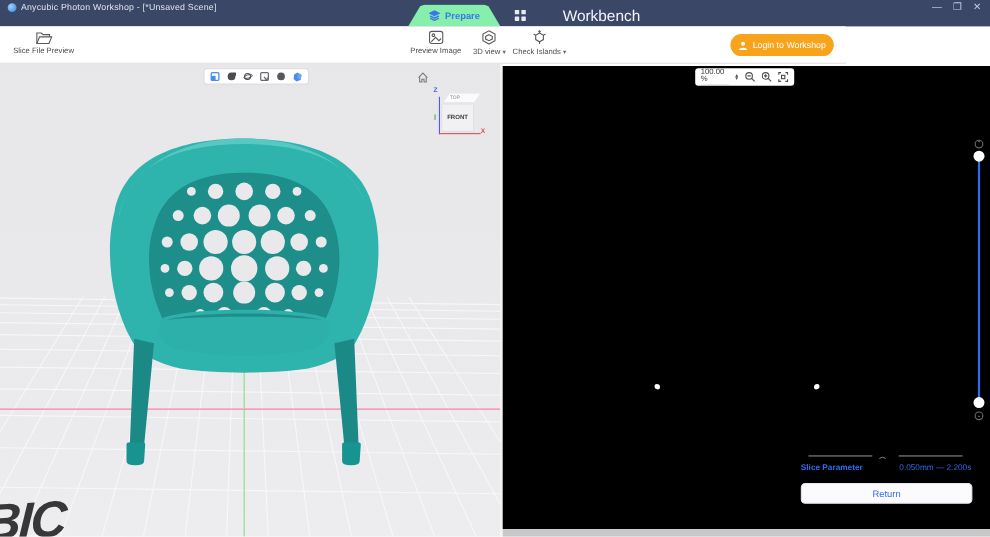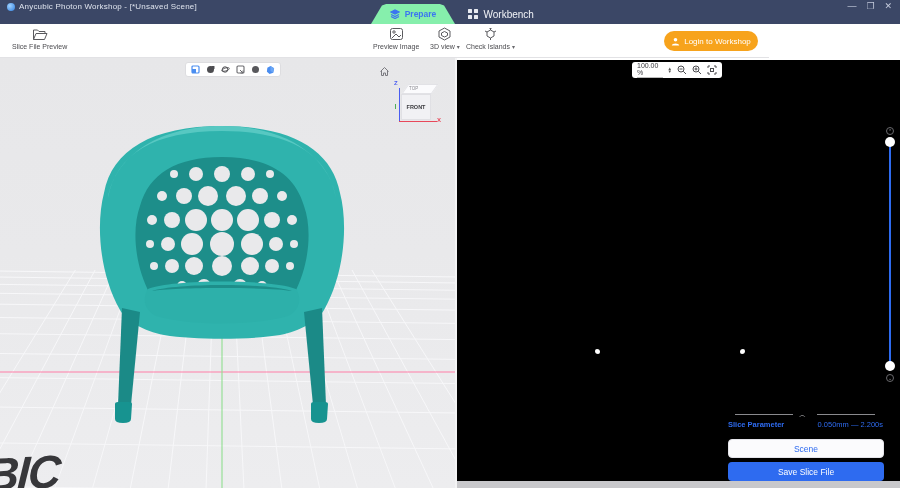--- a/index.html
+++ b/index.html
@@ -15,21 +15,21 @@
   .menu-file { left:8px; top:12px; font-size:8px; color:#dfe4ee; padding:1px 4px;margin-top:24px; }
   .win-btns { right:8px; top:1px; display:flex; gap:10px; color:#c3cadb; font-size:9px; }
   .win-btns span { cursor:default; line-height:10px; }
 
   
   .tab-prepare { left:371px; top:4px; width:84px; height:20px; background:#86efac;
                  clip-path:polygon(0% 100%, 13% 8%, 18% 0%, 82% 0%, 87% 8%, 100% 100%);
                  display:flex; align-items:center; justify-content:center; gap:5px; }
   .tab-prepare .lbl { color:#3b74f1; font-size:8.5px; font-weight:bold; }
   .tab-workbench { left:458px; top:4px; width:100px; height:20px; display:flex; align-items:center; gap:6px; padding-left:10px; }
-  .tab-workbench .lbl { color:#f2f4f8; font-size:10px; }
+  .tab-workbench .lbl { color:#f2f4f8; font-size:14px;margin-left:28px; }
   .grid-icon { display:grid; grid-template-columns:4px 4px; grid-gap:1.5px; }
   .grid-icon i { width:4px; height:4px; background:#e8ebf2; border-radius:0.5px; }
   .layers-icon svg { display:block; }
 
   
   .toolbar { left:0; top:24px; width:769px; height:34px; background:#ffffff; border-bottom:1px solid #e2e2e5; }
   .tool-item { position:absolute; display:flex; flex-direction:column; align-items:center; }
   .tool-item .cap { font-size:7px; color:#4b4b4f; margin-top:2px; white-space:nowrap; }
   .caret { font-size:6px; color:#6a6a6e; }
   .login-btn { right:11px; top:7px; width:94px; height:20px; background:#f7a31c; border:none;
@@ -387,16 +387,15 @@
     <span class="ln" style="left:0;"></span>
     <span class="ch">︿</span>
     <span class="ln" style="left:82px;"></span>
   </div>
 
   <div class="param-row">
     <span class="lab">Slice Parameter</span>
     <span class="val">0.050mm — 2.200s</span>
   </div>
 
-  <button class="btn-return">Scene</button>
-  <button class="btn-save">Save Slice File</button>
+  <button class="btn-return">Return</button>
 </div>
 <div class="abs bottom-strip"></div>
 
 </body></html>

